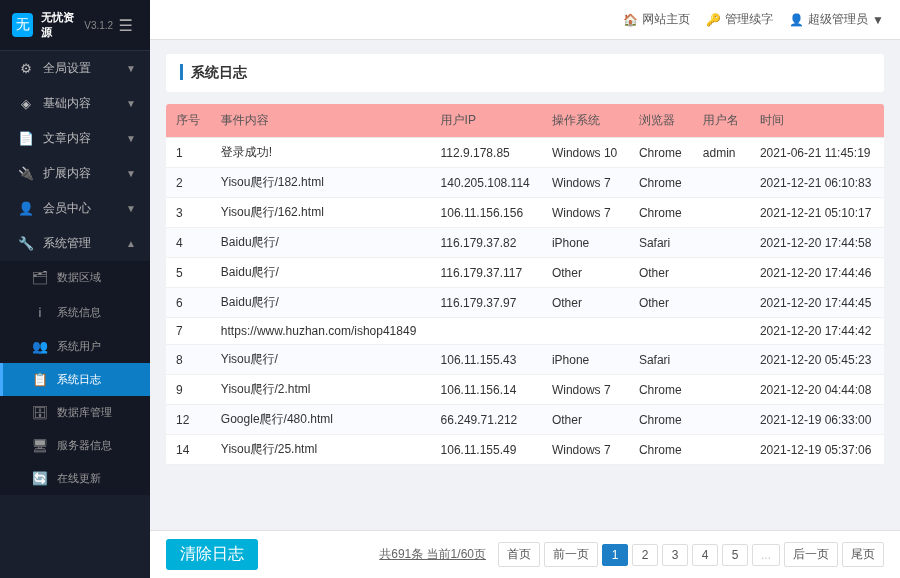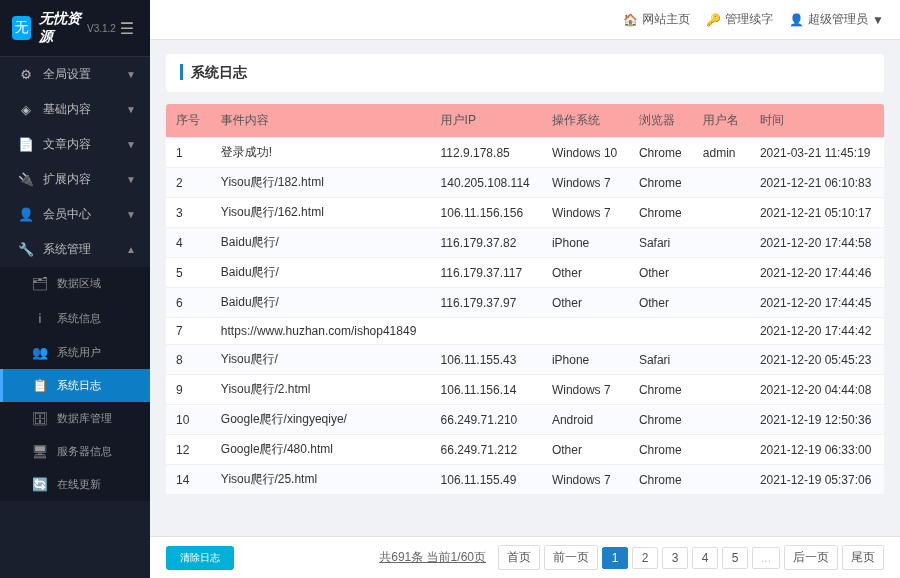--- a/index.html
+++ b/index.html
@@ -2,21 +2,21 @@
 <html><head>
   <meta charset="utf-8">
   <style>
     * { margin: 0; padding: 0; box-sizing: border-box; }
     body { font-family: "Microsoft YaHei", Arial, sans-serif; font-size: 12px; background: #f0f2f5; display: flex; width: 900px; height: 578px; overflow: hidden; }
 
     
     .sidebar { width: 150px; min-width: 150px; background: #1a1f2e; color: #aab; height: 578px; display: flex; flex-direction: column; overflow-y: auto; }
     .sidebar-logo { display: flex; align-items: center; padding: 10px 12px; background: #141824; border-bottom: 1px solid #2a2f40; }
     .sidebar-logo-icon { width: 24px; height: 24px; background: #00aaff; border-radius: 4px; margin-right: 8px; display: flex; align-items: center; justify-content: center; color: white; font-size: 14px; }
-    .sidebar-logo-text { color: #fff; font-size: 14px; font-weight: bold; font-style: italic; }
+    .sidebar-logo-text { color: #fff; font-size: 11px; font-weight: bold; }
     .sidebar-logo-version { font-size: 10px; color: #888; margin-left: 4px; }
     .sidebar-toggle { width: 28px; height: 28px; cursor: pointer; display: flex; align-items: center; justify-content: center; color: #aaa; font-size: 16px; margin-left: auto; }
 
     .sidebar-menu { flex: 1; }
     .menu-item { display: flex; align-items: center; padding: 9px 14px; cursor: pointer; color: #bbb; font-size: 12px; border-left: 3px solid transparent; }
     .menu-item.active { background: #1e7fc7; color: #fff; border-left: 3px solid #4af; }
     .menu-item-icon { width: 18px; margin-right: 8px; text-align: center; font-size: 13px; }
     .menu-item-label { flex: 1; }
     .menu-item-arrow { font-size: 10px; color: #888; }
     .sub-menu { background: #141824; }
@@ -38,21 +38,21 @@
     
     .table-wrap { background: #fff; border-radius: 3px; overflow: hidden; }
     table { width: 100%; border-collapse: collapse; }
     thead tr { background: #fca5a5; }
     th { padding: 8px 10px; text-align: left; font-size: 12px; color: #555; font-weight: normal; border-bottom: 1px solid #e8e8e8; white-space: nowrap; }
     td { padding: 6px 10px; font-size: 12px; color: #333; border-bottom: 1px solid #f0f0f0; white-space: nowrap; }
     tr:nth-child(even) td { background: #fafbff; }
 
     
     .bottom-bar { background: #fff; border-top: 1px solid #e0e0e0; padding: 8px 16px; display: flex; align-items: center; justify-content: space-between; }
-    .clear-btn { background: #00b0d8; color: #fff; border: none; padding: 5px 14px; border-radius: 3px; cursor: pointer; font-size: 10px; }
+    .clear-btn { background: #00b0d8; color: #fff; border: none; padding: 5px 14px; border-radius: 3px; cursor: pointer; font-size: 16px; }
     .pagination { display: flex; align-items: center; gap: 4px; font-size: 12px; color: #555; }
     .pagination-info { margin-right: 8px; color: #666; text-decoration: underline; }
     .page-btn { padding: 3px 8px; border: 1px solid #ddd; background: #fff; cursor: pointer; border-radius: 2px; color: #555; font-size: 12px; min-width: 26px; text-align: center; }
     .page-btn.active { background: #1e7fc7; color: #fff; border-color: #1e7fc7; }
     .page-btn.disabled { color: #ccc; cursor: default; }
   </style>
 </head>
 <body>
 
 <div class="sidebar">
@@ -166,21 +166,21 @@
           </tr>
         </thead>
         <tbody id="table-body">
         <tr>
               <td>1</td>
               <td>登录成功!</td>
               <td>112.9.178.85</td>
               <td>Windows 10</td>
               <td>Chrome</td>
               <td>admin</td>
-              <td>2021-03-21 11:45:19</td>
+              <td>2021-06-21 11:45:19</td>
             </tr>
             <tr>
               <td>2</td>
               <td>Yisou爬行/182.html</td>
               <td>140.205.108.114</td>
               <td>Windows 7</td>
               <td>Chrome</td>
               <td></td>
               <td>2021-12-21 06:10:83</td>
             </tr>
@@ -239,29 +239,20 @@
               <td>2021-12-20 05:45:23</td>
             </tr>
             <tr>
               <td>9</td>
               <td>Yisou爬行/2.html</td>
               <td>106.11.156.14</td>
               <td>Windows 7</td>
               <td>Chrome</td>
               <td></td>
               <td>2021-12-20 04:44:08</td>
-            </tr>
-            <tr>
-              <td>10</td>
-              <td>Google爬行/xingyeqiye/</td>
-              <td>66.249.71.210</td>
-              <td>Android</td>
-              <td>Chrome</td>
-              <td></td>
-              <td>2021-12-19 12:50:36</td>
             </tr>
             <tr>
               <td>12</td>
               <td>Google爬行/480.html</td>
               <td>66.249.71.212</td>
               <td>Other</td>
               <td>Chrome</td>
               <td></td>
               <td>2021-12-19 06:33:00</td>
             </tr>

